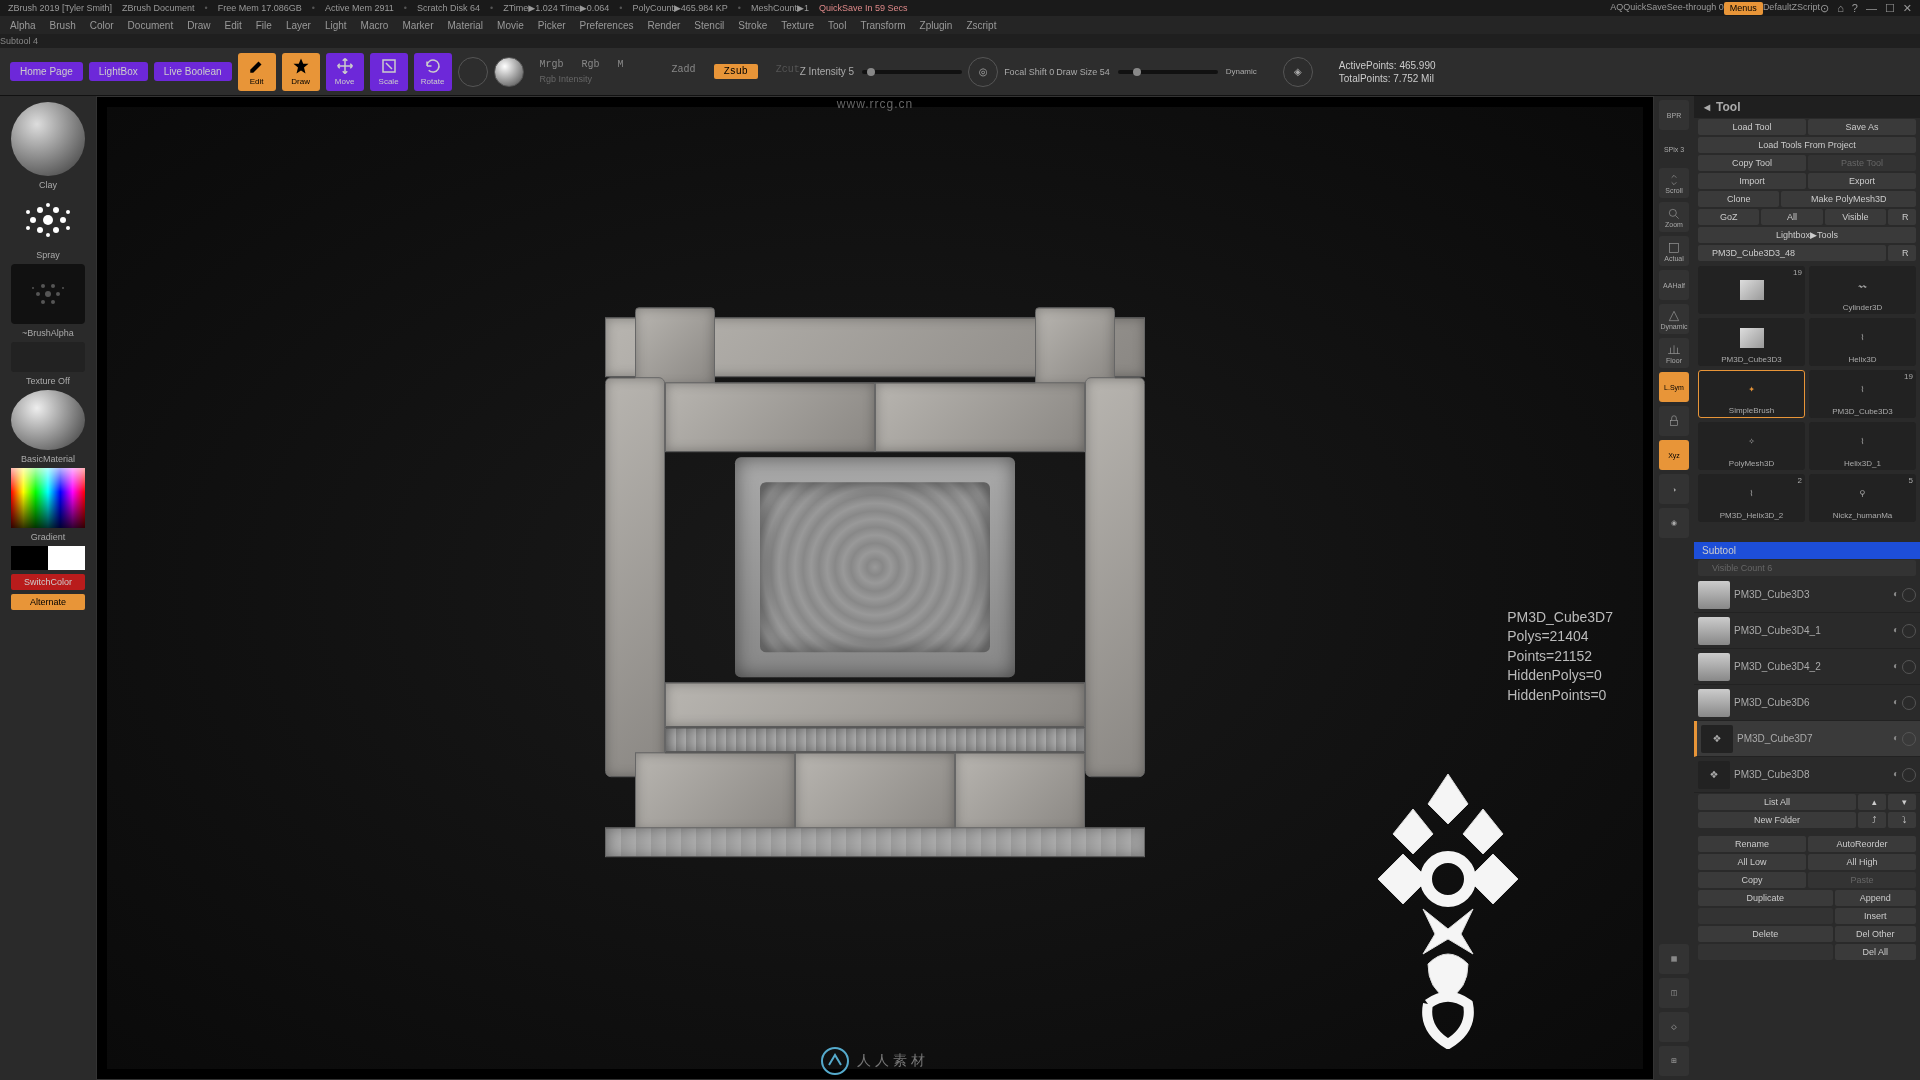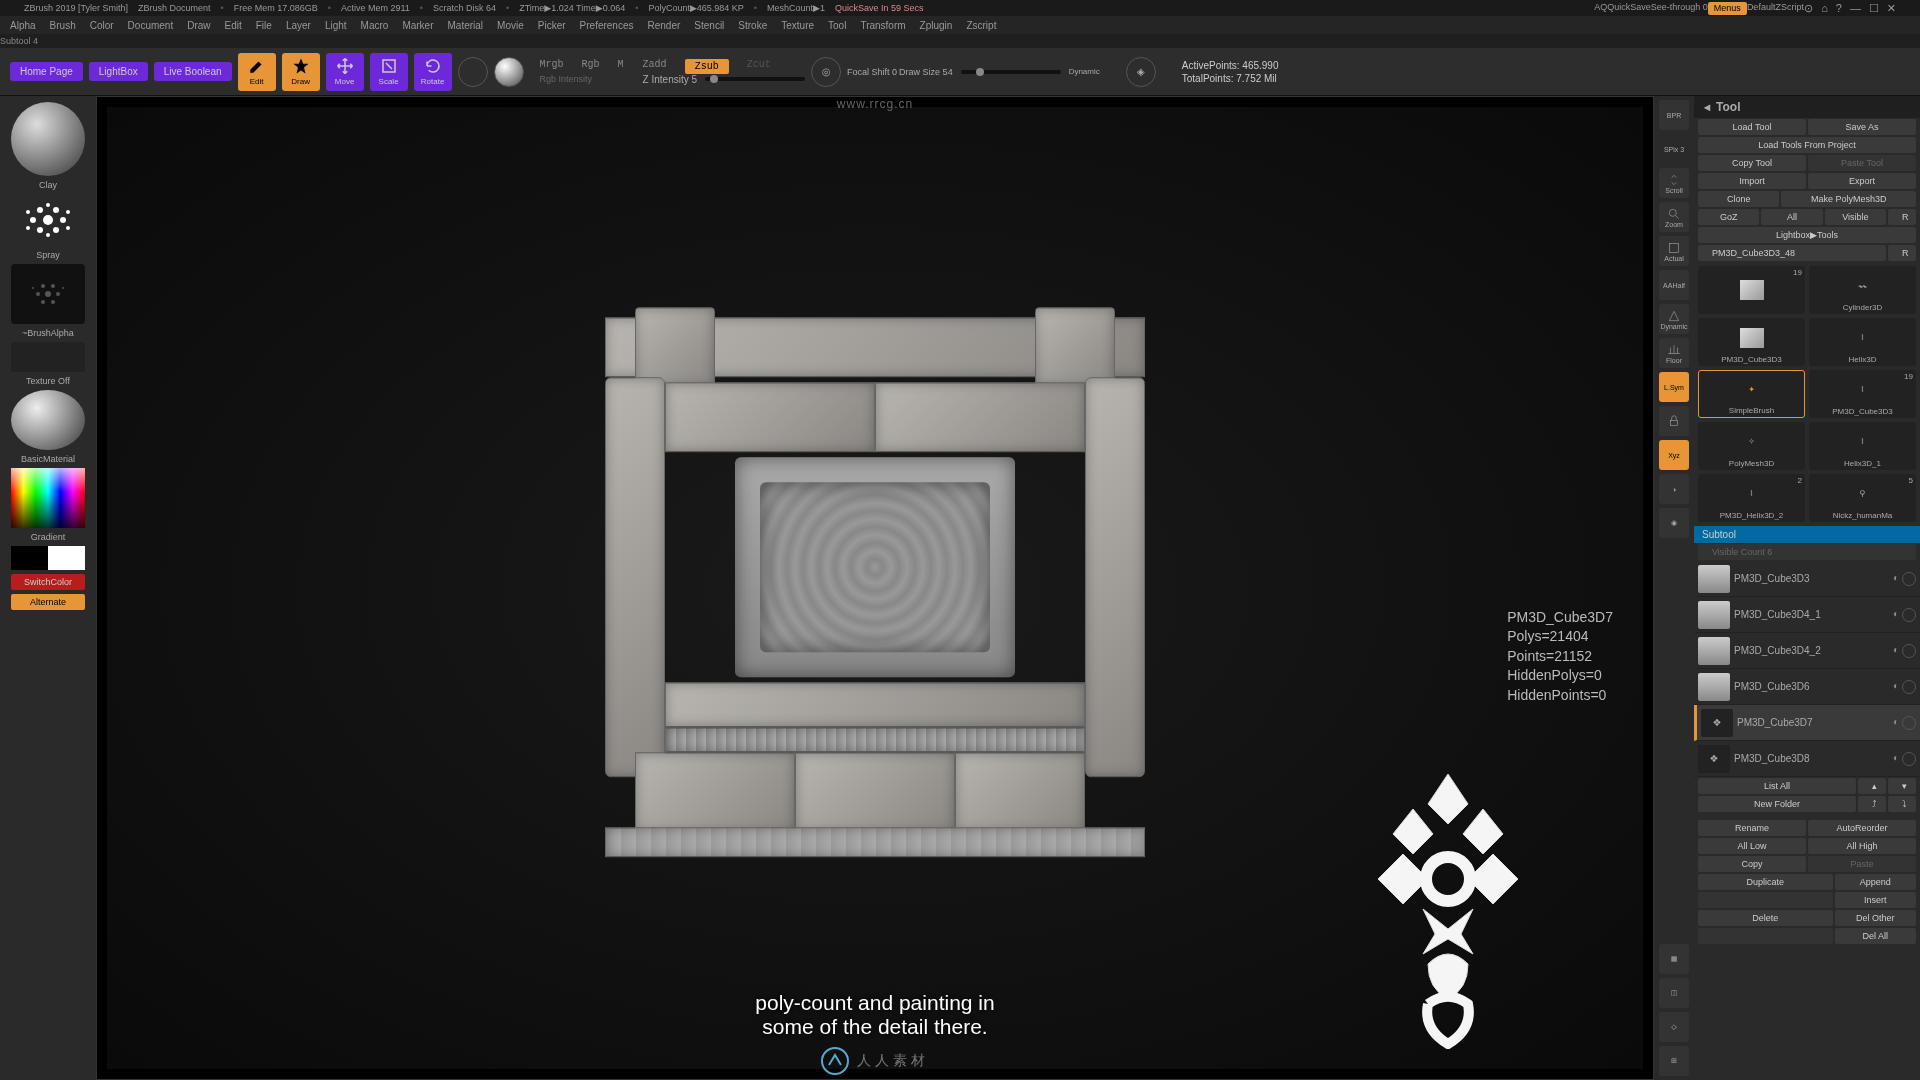--- a/index.html
+++ b/index.html
@@ -1,17 +1,17 @@
 <!DOCTYPE html>
 <html><head>
 <meta charset="utf-8">
 <style>
 * { margin: 0; padding: 0; box-sizing: border-box; font-family: Arial, sans-serif; user-select: none; }
 body { background: #2d2d2d; color: #aaa; font-size: 10px; overflow: hidden; width: 1920px; height: 1080px; }
-.titlebar { height: 16px; background: #1a1a1a; color: #999; font-size: 9px; display: flex; align-items: center; padding: 0 24px; gap: 10px; }
+.titlebar { height: 16px; background: #1a1a1a; color: #999; font-size: 9px; display: flex; align-items: center; padding: 0 8px; gap: 10px; }
 .titlebar .sep { color: #555; }
 .titlebar .highlight { color: #d88; }
 .titlebar-right { margin-left: auto; display: flex; }
 .titlebar-right .menus { background: #e89538; color: #000; padding: 1px 6px; border-radius: 2px; }
 .window-icons { display: flex; gap: 8px; font-size: 11px; }
 .menubar { height: 18px; background: #252525; display: flex; align-items: center; gap: 14px; padding: 0 10px; font-size: 10px; color: #999; }
 .menubar span { cursor: pointer; }
 .subhead { height: 14px; background: #1f1f1f; color: #888; font-size: 9px; padding: 0 0; display: flex; align-items: center; }
 .toolbar { height: 48px; background: #2d2d2d; display: flex; align-items: center; padding: 4px 10px; gap: 6px; border-bottom: 1px solid #111; }
 .tb-btn { background: #6d28d9; border-radius: 3px; padding: 4px 10px; font-size: 10px; color: #ccc; cursor: pointer; display: flex; align-items: center; justify-content: center; }
@@ -60,21 +60,21 @@
 .tool-header { background: #1f1f1f; padding: 4px 10px; font-size: 12px; font-weight: bold; display: flex; align-items: center; gap: 6px; }
 .tool-row { display: flex; gap: 2px; padding: 1px 4px; }
 .tool-cell { flex: 1; background: #3a3a3a; padding: 3px 14px; font-size: 9px; color: #ccc; border-radius: 2px; text-align: center; cursor: pointer; white-space: nowrap; overflow: hidden; }
 .tool-cell.dim { color: #666; background: #333; }
 .tool-cell.small { flex: 0 0 20px; }
 .tool-grid { display: grid; grid-template-columns: 1fr 1fr; gap: 4px; padding: 4px; }
 .tool-thumb { background: #222; height: 48px; border-radius: 3px; display: flex; flex-direction: column; align-items: center; justify-content: flex-end; font-size: 8px; padding: 2px; position: relative; cursor: pointer; }
 .tool-thumb .prev { flex: 1; width: 100%; display: flex; align-items: center; justify-content: center; }
 .tool-thumb.sel { border: 1px solid #e89538; }
 .tool-thumb .count { position: absolute; top: 2px; right: 3px; font-size: 8px; color: #aaa; }
-.section-h { background: #0369a1; padding: 3px 8px; font-size: 10px; color: #ccc; }
+.section-h { background: #1d4ed8; padding: 3px 8px; font-size: 10px; color: #ccc; margin-top: 16px; }
 .subtool-list { display: flex; flex-direction: column; }
 .subtool-row { display: flex; align-items: center; height: 36px; border-bottom: 1px solid #222; padding: 2px 4px; gap: 4px; cursor: pointer; }
 .subtool-row.sel { background: #3a3a3a; border-left: 3px solid #e89538; }
 .st-thumb { width: 32px; height: 28px; background: linear-gradient(#ccc, #888); border-radius: 2px; }
 .st-thumb.shape { background: #222; display: flex; align-items: center; justify-content: center; }
 .st-icons { margin-left: auto; display: flex; gap: 3px; font-size: 10px; color: #888; }
 .st-eye { width: 14px; height: 14px; border: 1px solid #555; border-radius: 50%; }
 .cube3d { width: 24px; height: 20px; background: linear-gradient(135deg, #ddd, #999); }
 </style>
 </head>
@@ -179,21 +179,21 @@
   <div class="circ"></div>
   <div class="circ" style="background:radial-gradient(circle at 35% 30%,#fff,#444)"></div>
   <div style="display:flex;flex-direction:column;gap:4px;margin-left:10px">
     <div class="top-labels">
       <span>Mrgb</span>
       <span>Rgb</span>
       <span>M</span>
     </div>
     <span style="color:#666;font-size:9px">Rgb Intensity</span>
   </div>
-  <div style="display:flex;flex-direction:column;gap:0;margin-left:13px">
+  <div style="display:flex;flex-direction:row;gap:0;margin-left:42px">
     <div class="top-labels">
       <span>Zadd</span>
       <span class="zactive">Zsub</span>
       <span style="color:#555">Zcut</span>
     </div>
     <div class="slider-row">
         <span>Z Intensity 5</span>
         <div class="mini-slider">
           <div class="knob" style="left:5%"></div>
         </div>
@@ -308,24 +308,20 @@
         <path d="M55 235 Q75 220 95 235 Q100 260 75 275 Q50 260 55 235" fill="none" stroke="#f5f5f5" stroke-width="10"></path>
       </svg>
     </div>
     <div class="mesh-info">
       <div>PM3D_Cube3D7</div>
       <div>Polys=21404</div>
       <div>Points=21152</div>
       <div>HiddenPolys=0</div>
       <div>HiddenPoints=0</div>
     </div>
-    <div class="caption">
-      <div>poly-count and painting in</div>
-      <div>some of the detail there.</div>
-    </div>
     <div class="watermark">
       <svg width="28" height="28" viewBox="0 0 28 28">
           <circle cx="14" cy="14" r="13" fill="none" stroke="#5ac" stroke-width="2"></circle>
           <path d="M8 18 L14 8 L20 18" fill="none" stroke="#5ac" stroke-width="2"></path>
         </svg>
       <span>人人素材</span>
     </div>
   </div>
 
   <div class="right-strip">

